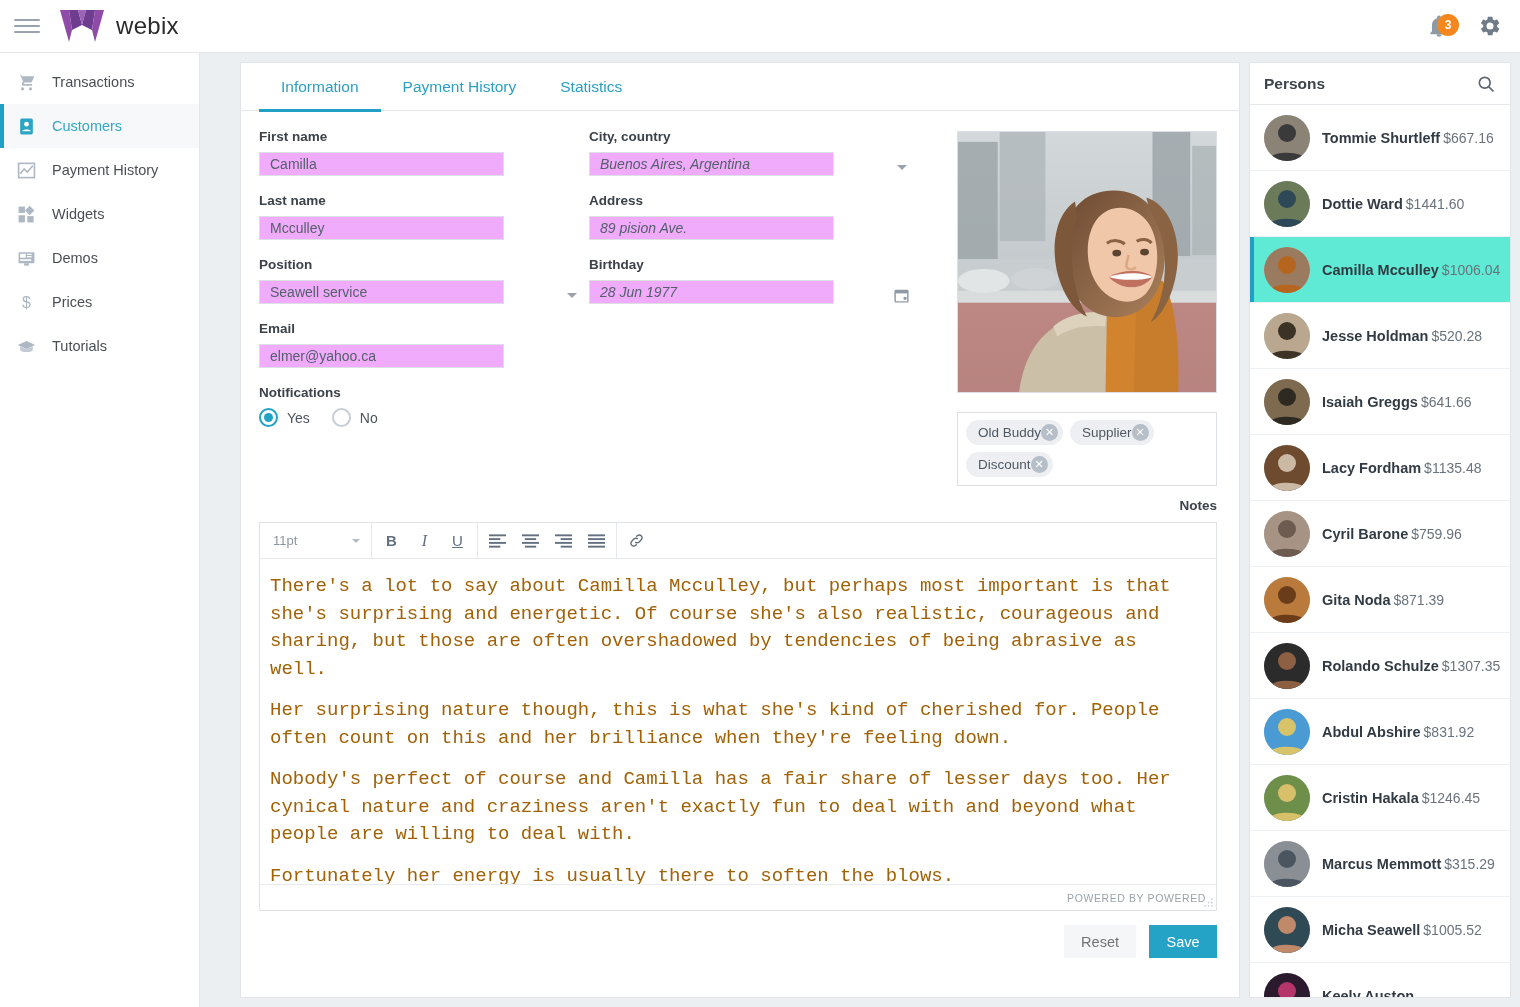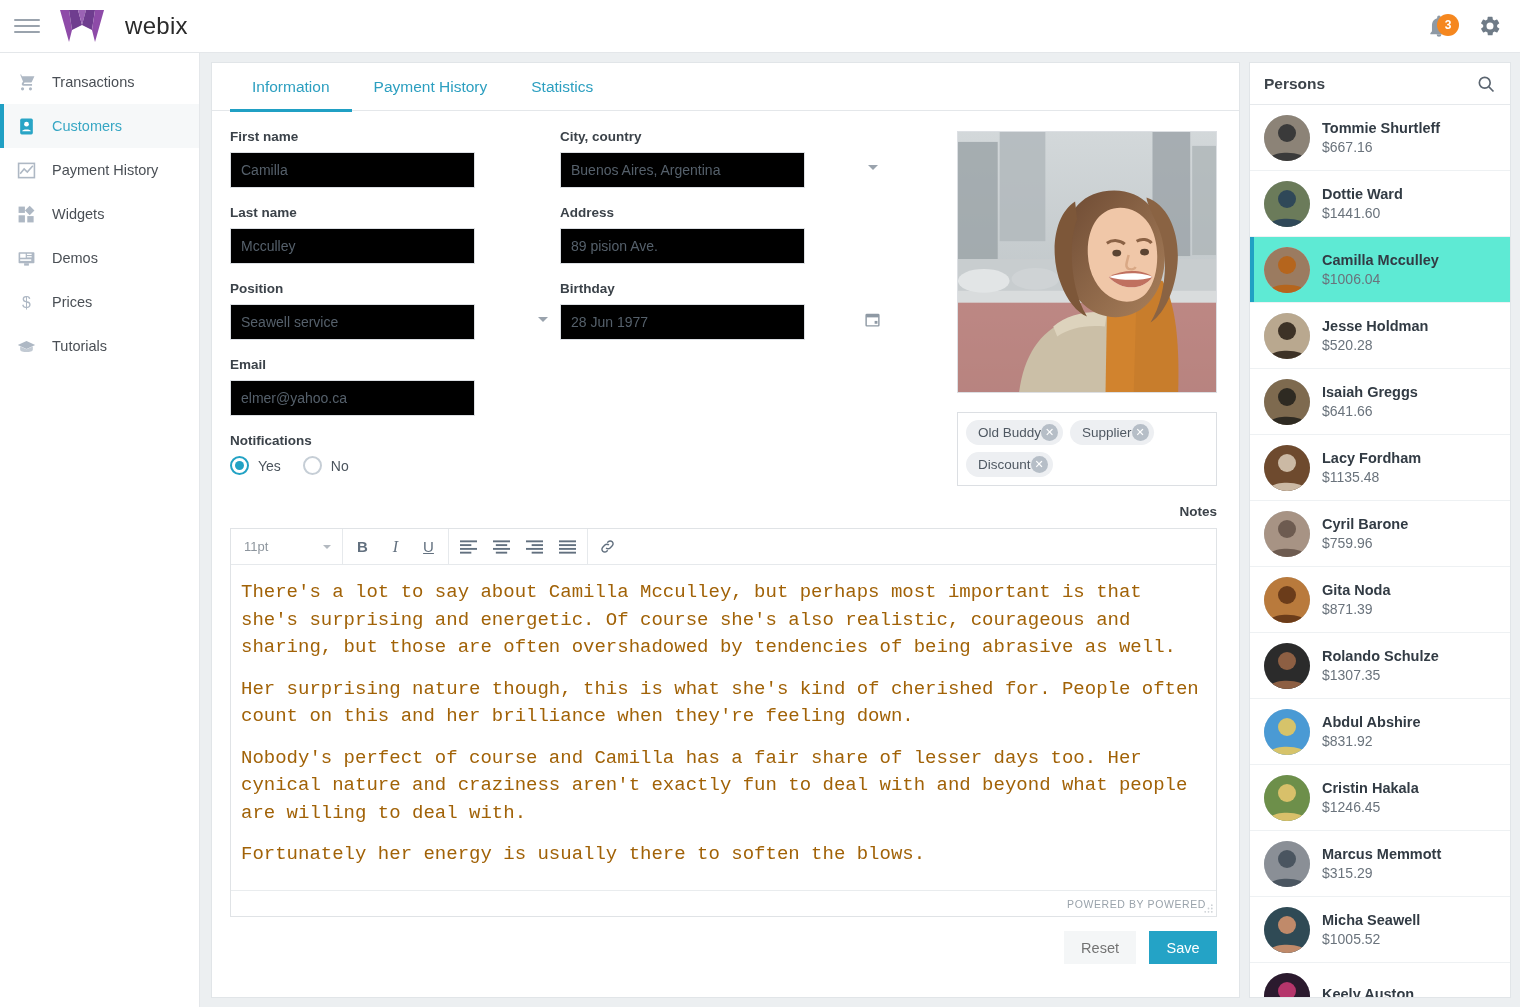--- a/index.html
+++ b/index.html
@@ -13,21 +13,21 @@
 
   
   .topbar {
     height: 53px; background: #ffffff; flex: 0 0 53px;
     display: flex; align-items: center; padding: 0 18px 0 14px;
     border-bottom: 1px solid #e4e7ea;
   }
   .burger { width: 26px; height: 26px; display: flex; flex-direction: column;
     justify-content: center; gap: 4px; cursor: pointer; }
   .burger i { display: block; height: 2px; background: #9aa3ad; border-radius: 1px; }
-  .logo-wrap { display: flex; align-items: center; margin-left: 20px; gap: 21px; }
+  .logo-wrap { display: flex; align-items: center; margin-left: 20px; gap: 12px; }
   .logo-mark { width: 44px; height: 32px; display: block; }
   .logo-text { font-size: 24px; color: #2b2b2b; letter-spacing: .3px; }
   .topbar-right { margin-left: auto; display: flex; align-items: center; gap: 26px; position: relative; }
   .bell-wrap { position: relative; width: 26px; height: 30px; cursor: pointer; }
   .badge {
     position: absolute; top: 3px; left: 11px;
     min-width: 22px; height: 22px; border-radius: 50%;
     background: #f5871f; color: #fff; font-size: 12px; font-weight: bold;
     display: flex; align-items: center; justify-content: center; z-index: 3;
   }
@@ -43,42 +43,42 @@
     gap: 15px; cursor: pointer; position: relative; color: #4a4f55; font-size: 14.5px; }
   .nav-item .nico { width: 21px; height: 21px; display: flex; align-items: center; justify-content: center;
      color: #aeb8c4; flex: 0 0 21px; }
   .nav-item.active { background: #f6f8f9; color: #38a7c4; }
   .nav-item.active .nico { color: #29a5c6; }
   .nav-item.active::before {
     content: ""; position: absolute; left: 0; top: 0; bottom: 0; width: 4px; background: #20a0c4;
   }
 
   
-  .main { flex: 1; min-width: 0; padding: 9px 9px 9px 11px; display: flex; }
+  .main { flex: 1; min-width: 0; padding: 9px 9px 9px 11px; display: flex; margin-left: 29px; }
   .card { background: #fff; border: 1px solid #e1e5e8; flex: 1; display: flex;
      flex-direction: column; min-width: 0; }
 
   .tabs { height: 48px; display: flex; border-bottom: 1px solid #e4e7ea; padding-left: 18px; }
   .tab { padding: 0 22px; height: 48px; display: flex; align-items: center;
      color: #2c9fc0; font-size: 15.5px; cursor: pointer; position: relative; }
   .tab.active::after { content: ""; position: absolute; left: 0; right: 0; bottom: -1px;
      height: 3px; background: #20a0c4; }
 
   .form-area { display: flex; padding: 18px 22px 0 18px; gap: 0; }
   .col { width: 330px; flex: 0 0 330px; }
   .col.c2 { margin-left: 0; }
   .fgroup { margin-bottom: 17px; }
   .flabel { font-size: 13.5px; font-weight: bold; color: #3b4249; margin-bottom: 8px; display: block; }
   .fctrl { position: relative; }
   .fctrl input, .fctrl .fake {
-    width: 245px; height: 36px; border: 1px solid #dcdfe3; background: #000000;
+    width: 245px; height: 24px; border: 1px solid #dcdfe3; background: #f0abfc;
     padding: 0 10px; font-size: 14px; color: #55606b; font-family: inherit;
     display: flex; align-items: center; outline: none;
   }
-  .col.c2 .fctrl input, .col.c2 .fctrl .fake { width: 245px; }
+  .col.c2 .fctrl input, .col.c2 .fctrl .fake { width: 245px; font-style: italic; }
   .caret { position: absolute; right: 12px; top: 13px; width: 0; height: 0;
      border-left: 5px solid transparent; border-right: 5px solid transparent;
      border-top: 5px solid #9aa3ad; pointer-events: none; }
   .cal-ico { position: absolute; right: 9px; top: 7px; width: 17px; height: 17px; color: #8e99a4; }
 
   .radios { display: flex; align-items: flex-end; gap: 22px; margin-top: 2px; }
   .radio { display: flex; align-items: center; gap: 9px; cursor: pointer; font-size: 14px; color: #4b545d; }
   .rdot { width: 19px; height: 19px; border-radius: 50%; border: 2px solid #c6ced6;
      display: flex; align-items: center; justify-content: center; background: #fff; }
   .rdot.on { border-color: #22a2c4; }
@@ -135,21 +135,21 @@
   .persons-title { font-size: 15.5px; color: #3d444b; font-weight: bold; }
   .search-btn { margin-left: auto; width: 20px; height: 20px; color: #5b6570; cursor: pointer; }
   .plist { flex: 1; overflow: hidden; }
   .prow { height: 66px; display: flex; align-items: center; gap: 12px; padding-left: 14px;
      border-bottom: 1px solid #eef1f3; cursor: pointer; position: relative; }
   .prow.sel { background: #5eead4; }
   .prow.sel::before { content: ""; position: absolute; left: 0; top: 0; bottom: 0; width: 4px; background: #20a0c4; }
   .av { width: 46px; height: 46px; border-radius: 50%; flex: 0 0 46px; overflow: hidden;
        background: #cfd5da; position: relative; }
   .av svg { width: 100%; height: 100%; display: block; }
-  .pinfo { display: flex; flex-direction: column; gap: 3px; min-width: 0; }
+  .pinfo { display: flex; gap: 3px; min-width: 0; }
   .pname { font-size: 14.5px; color: #323b44; font-weight: bold; white-space: nowrap; }
   .pamt { font-size: 14px; color: #6a737c; }
 </style>
 </head>
 <body>
 
 <div class="app">
 
   <div class="topbar">
     <div class="burger">

